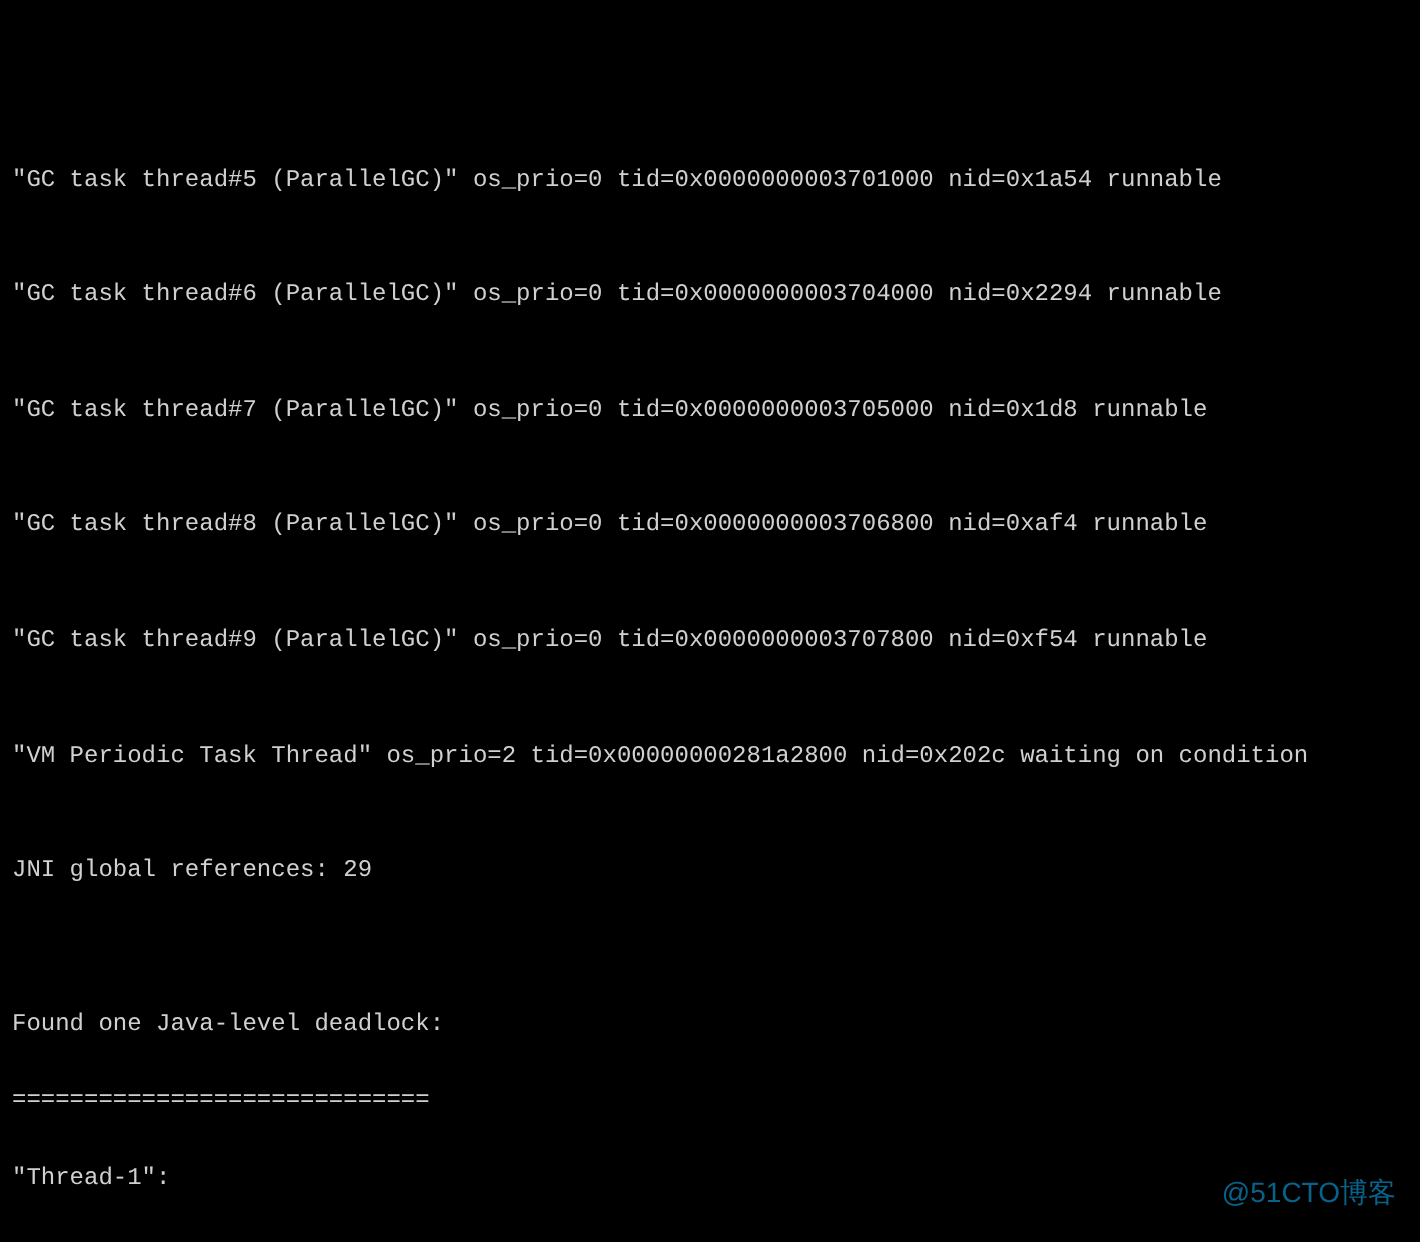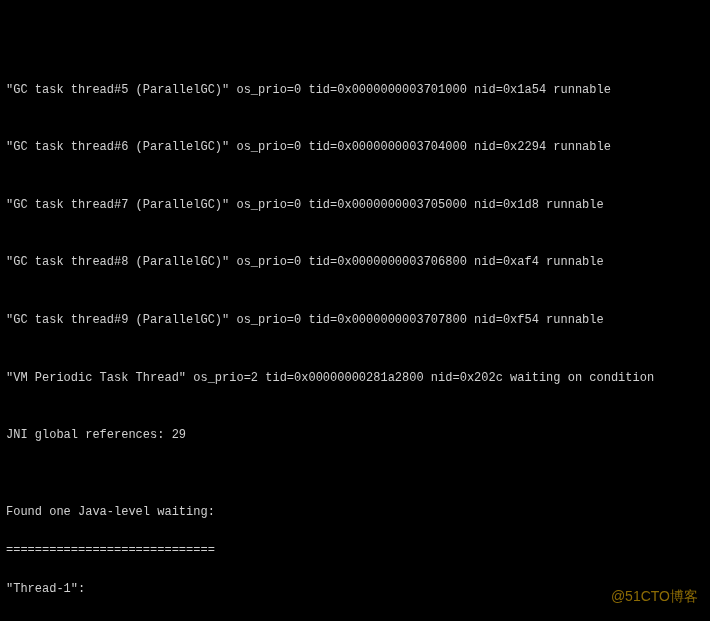--- a/index.html
+++ b/index.html
@@ -19,21 +19,21 @@
       overflow: hidden;
       white-space: pre;
     }
     .line {
       display: block;
     }
     .watermark {
       position: absolute;
       right: 12px;
       bottom: 14px;
-      color: #eab308;
+      color: #0ea5e9;
       opacity: 0.6;
       font-family: sans-serif;
       font-size: 14px;
       pointer-events: none;
     }
   </style>
 </head>
 <body>
 
 
@@ -46,21 +46,21 @@
 <span class="line"></span>
 <span class="line">"GC task thread#8 (ParallelGC)" os_prio=0 tid=0x0000000003706800 nid=0xaf4 runnable</span>
 <span class="line"></span>
 <span class="line">"GC task thread#9 (ParallelGC)" os_prio=0 tid=0x0000000003707800 nid=0xf54 runnable</span>
 <span class="line"></span>
 <span class="line">"VM Periodic Task Thread" os_prio=2 tid=0x00000000281a2800 nid=0x202c waiting on condition</span>
 <span class="line"></span>
 <span class="line">JNI global references: 29</span>
 <span class="line"></span>
 <span class="line"></span>
-<span class="line">Found one Java-level waiting:</span>
+<span class="line">Found one Java-level deadlock:</span>
 <span class="line">=============================</span>
 <span class="line">"Thread-1":</span>
 <span class="line">  waiting to lock monitor 0x0000000026943688 (object 0x0000000716694d38, a java.lang.StringBuilder),</span>
 
 
 
 
 <span class="line"></span>
 
 

